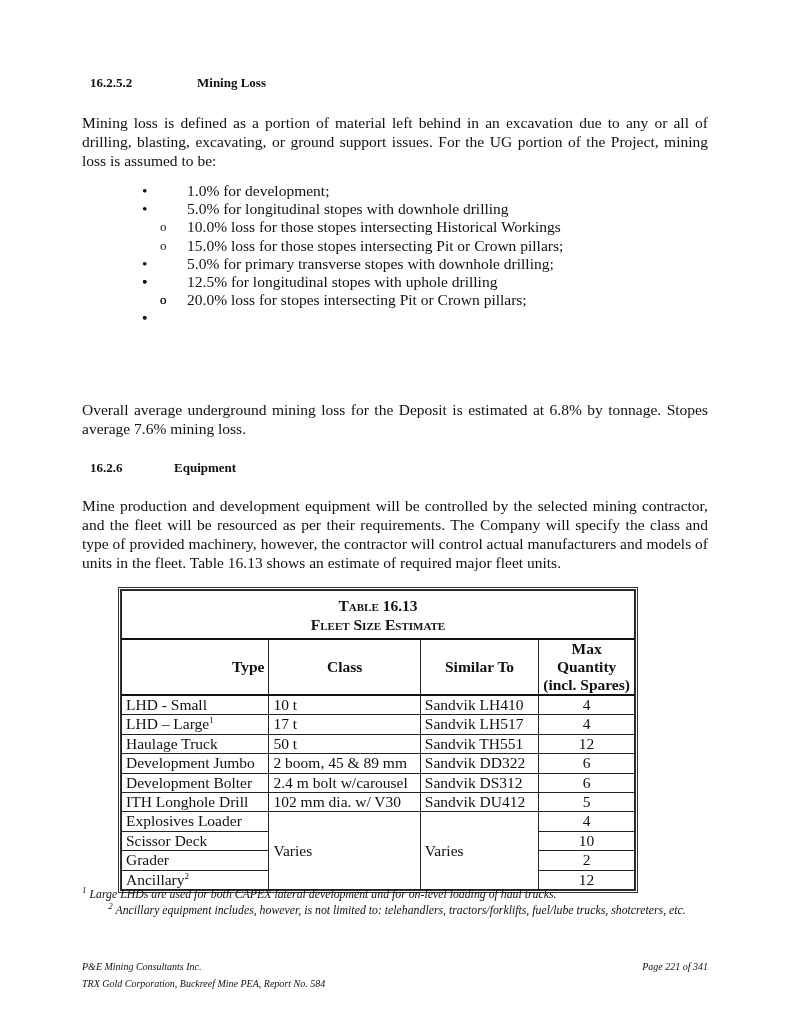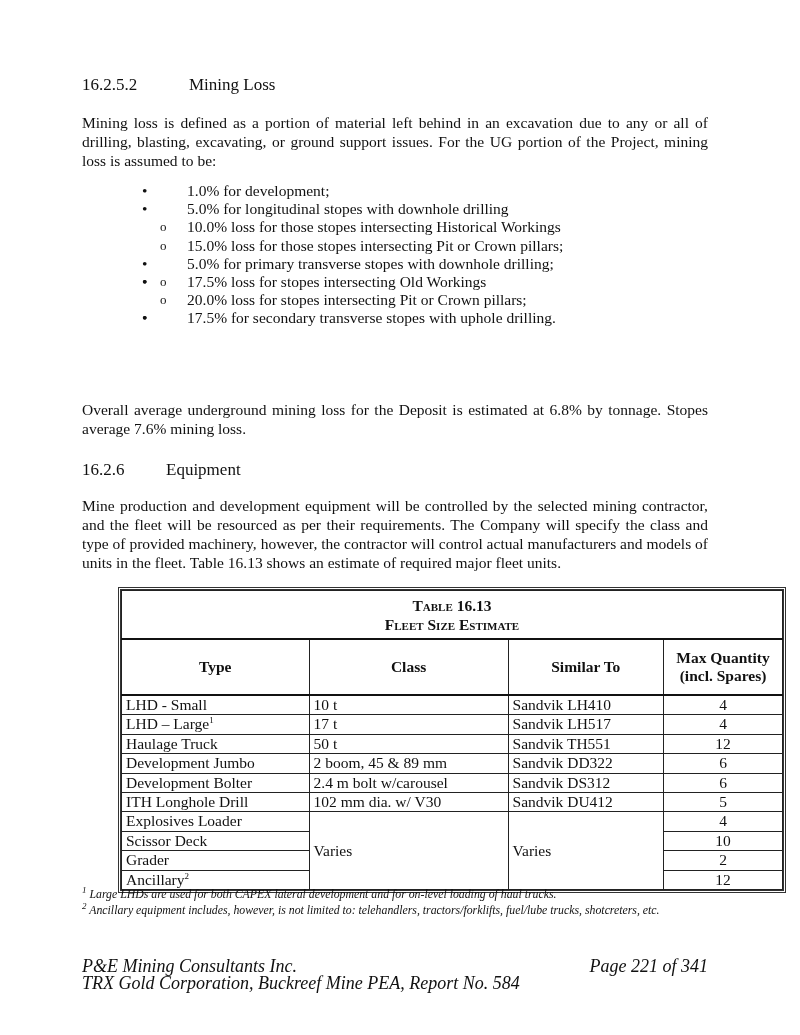--- a/index.html
+++ b/index.html
@@ -1,67 +1,67 @@
 <!DOCTYPE html>
 <html><head>
 <meta charset="utf-8">
 <style>
   html, body { margin: 0; padding: 0; background: #ffffff; }
   body {
     width: 800px; height: 1035px; position: relative; overflow: hidden;
     font-family: "Liberation Serif", serif; color: #111; font-size: 15.5px;
   }
   .page { position: absolute; left: 82px; top: 0; width: 626px; }
-  .h { position: absolute; left: 0; font-weight: normal; font-size: 17px; }
+  .h { position: absolute; left: 8px; font-weight: bold; font-size: 13px; }
   .h .num { display: inline-block; width: 107px; }
   .h.h2 .num { width: 84px; }
   .para { position: absolute; left: 0; width: 626px; line-height: 19px; text-align: justify; }
   .bullets { position: absolute; left: 0; top: 182px; width: 626px; margin: 0; padding: 0; list-style: none; line-height: 18.2px; }
   .bullets li { position: relative; padding-left: 105px; white-space: nowrap; }
   .bullets li .mark { position: absolute; left: 60px; top: 0; }
   .bullets li.sub .mark { left: 78px; font-size: 13px; }
   .bullets li.sub { padding-left: 105px; }
 
-  .tbl-wrap { position: absolute; left: 36px; top: 587px; width: 668px; border: 3px double #333; box-sizing: border-box; }
+  .tbl-wrap { position: absolute; left: 36px; top: 587px; width: 520px; border: 3px double #333; box-sizing: border-box; }
   table { border-collapse: collapse; width: 100%; font-size: 15.5px; }
   td, th { border: 1px solid #222; padding: 0 4px; line-height: 18.4px; }
   .caption-cell { text-align: center; font-weight: bold; padding: 5px 0 4px; line-height: 19px; border-bottom: 2px solid #111; }
   .caption-cell .sc { font-variant: small-caps; }
   th { font-weight: bold; text-align: center; vertical-align: middle; border-bottom: 2px solid #111; }
   td.q { text-align: center; }
-  .c1 { width: 155px; } .c2 { width: 165px; } .c3 { width: 127px; margin-top: 10px; } .c4 { width: 95px; }
+  .c1 { width: 155px; text-align: right; } .c2 { width: 165px; } .c3 { width: 127px; margin-top: 10px; } .c4 { width: 95px; }
   sup { font-size: 9px; line-height: 0; }
 
   .foot { position: absolute; left: 0; width: 640px; font-style: italic; font-size: 11.8px; line-height: 15px; }
-  .footer { position: absolute; left: 0; width: 626px; font-style: italic; font-size: 18px; line-height: 17px; }
+  .footer { position: absolute; left: 0; width: 626px; font-style: italic; font-size: 10px; line-height: 17px; }
   .footer .right { position: absolute; right: 0; top: 0; }
 </style>
 </head>
 <body>
 
 <div class="page">
 
   <div class="h" style="top:75px;">
     <span class="num">16.2.5.2</span><span>Mining Loss</span>
   </div>
 
   <div class="para" style="top:113px;">Mining loss is defined as a portion of material left behind in an excavation due to any or all of drilling, blasting, excavating, or ground support issues. For the UG portion of the Project, mining loss is assumed to be:</div>
 
   <ul class="bullets">
     <li><span class="mark">•</span><span>1.0% for development;</span></li>
     <li><span class="mark">•</span><span>5.0% for longitudinal stopes with downhole drilling</span></li>
     <li class="sub"><span class="mark">o</span><span>10.0% loss for those stopes intersecting Historical Workings</span></li>
     <li class="sub"><span class="mark">o</span><span>15.0% loss for those stopes intersecting Pit or Crown pillars;</span></li>
     <li><span class="mark">•</span><span>5.0% for primary transverse stopes with downhole drilling;</span></li>
     <li><span class="mark">•</span></li>
-    <li><span class="mark">•</span></li>
-    <li class="sub"><span class="mark">o</span><span>17.5% loss for stopes intersecting Old Workings</span></li>
+    <li><span class="mark">•</span><span>12.5% for longitudinal stopes with uphole drilling</span></li>
+    <li class="sub"><span class="mark">o</span></li>
     <li class="sub"><span class="mark">o</span><span>20.0% loss for stopes intersecting Pit or Crown pillars;</span></li>
     <li><span class="mark">•</span></li>
-    <li><span class="mark">•</span><span>17.5% for secondary transverse stopes with uphole drilling.</span></li>
+    <li><span class="mark">•</span></li>
   </ul>
 
   <div class="para" style="top:400px;">Overall average underground mining loss for the Deposit is estimated at 6.8% by tonnage.  Stopes average 7.6% mining loss.</div>
 
   <div class="h h2" style="top:460px;">
     <span class="num">16.2.6</span><span>Equipment</span>
   </div>
 
   <div class="para" style="top:496px;">Mine production and development equipment will be controlled by the selected mining contractor, and the fleet will be resourced as per their requirements.  The Company will specify the class and type of provided machinery, however, the contractor will control actual manufacturers and models of units in the fleet.  Table 16.13 shows an estimate of required major fleet units.</div>
 
@@ -134,21 +134,21 @@
         <td><span>Ancillary</span><sup>2</sup></td>
         <td class="q">12</td>
       </tr>
     </tbody>
       </table>
   </div>
 
   <div class="foot" style="top:887px;">
     <sup>1</sup> <span>Large LHDs are used for both CAPEX lateral development and for on-level loading of haul trucks.</span>
   </div>
-  <div class="foot" style="top:903px; width:630px; padding-left:0;">
+  <div class="foot" style="top:903px; width:630px; padding-left:0;text-align:center;">
     <sup>2</sup> <span style="display:inline;">Ancillary equipment includes, however, is not limited to: telehandlers, tractors/forklifts, fuel/lube trucks, shotcreters, etc.</span>
   </div>
 
   <div class="footer" style="top:958px;">
     <div>P&amp;E Mining Consultants Inc.</div>
     <div>TRX Gold Corporation, Buckreef Mine PEA, Report No. 584</div>
     <span class="right">Page 221 of 341</span>
   </div>
 </div>
 

